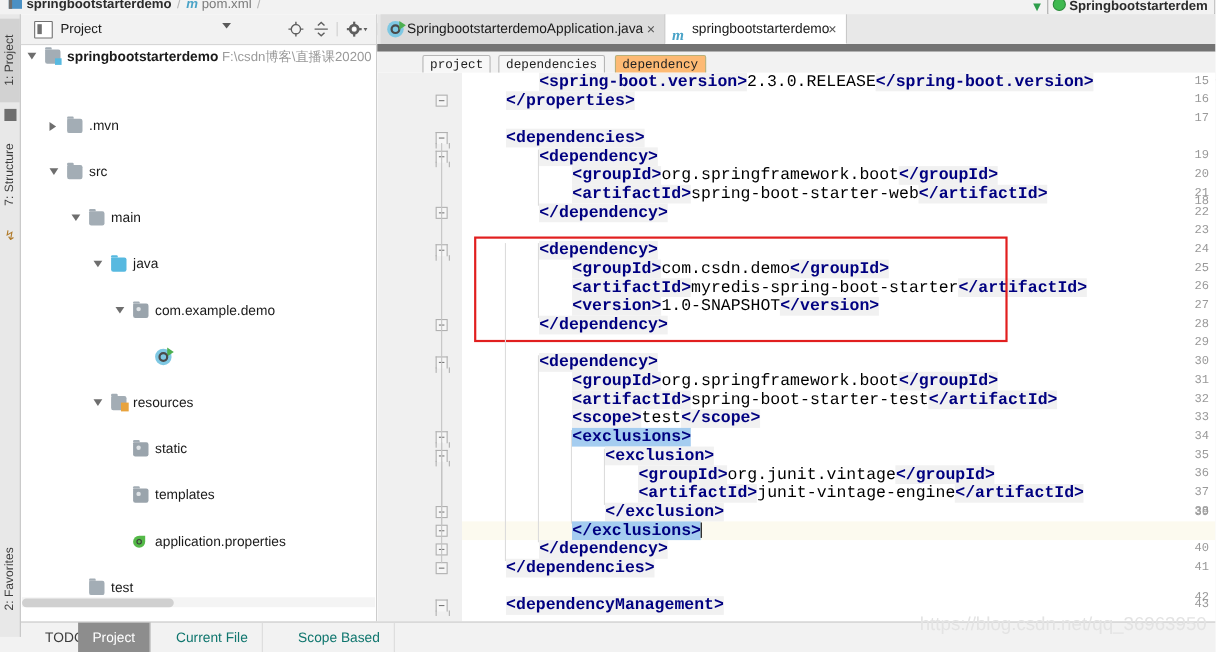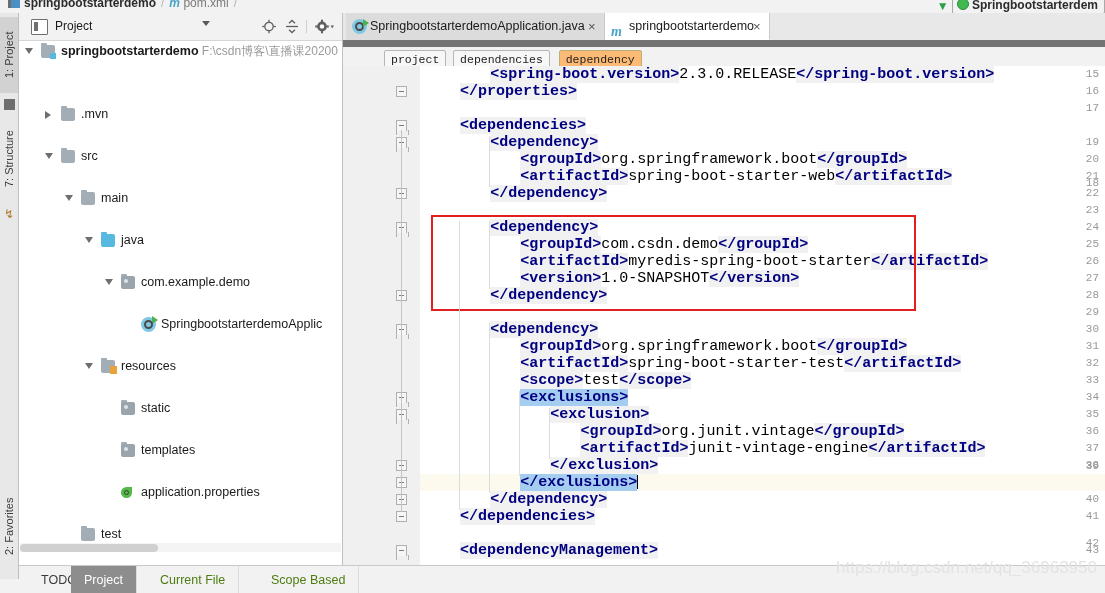--- a/index.html
+++ b/index.html
@@ -170,21 +170,21 @@
   .hlbg{background:#f1f1f1;}
   .selbg{background:#a5cdf0;}
   .curline{position:absolute;left:0;width:762px;height:17px;background:#fcfaef;}
   .caret{display:inline-block;width:1px;height:14px;background:#000;vertical-align:-3px;}
   .redbox{position:absolute;border:2px solid #e11f1f;pointer-events:none;}
 
   
   .statusbar{position:absolute;left:19px;top:565px;width:1086px;height:28px;background:#f2f2f2;border-top:1px solid #c9c9c9;}
   .todolbl{position:absolute;left:22px;top:7px;font-size:12.5px;color:#3c3c3c;}
   .sbtn{position:absolute;top:0;height:28px;line-height:28px;padding:0 13px;
-        font-size:12.5px;color:#4d7c0f;border-right:1px solid #dcdcdc;cursor:pointer;}
+        font-size:12.5px;color:#0f766e;border-right:1px solid #dcdcdc;cursor:pointer;}
   .sbtn.sel{background:#8d8d8d;color:#fff;}
   .watermark{position:absolute;right:8px;top:558px;font-size:17px;color:#e3e3e3;
              font-family:"Liberation Sans",sans-serif;letter-spacing:0px;pointer-events:none;}
 </style>
 </head>
 <body>
 
 <div class="app">
 
   <div class="topstrip">
@@ -277,21 +277,20 @@
         </div>
         <div class="row" style="top: 126px;">
           <div class="arrow open" style="left: 86px;"></div>
           <div class="ico folder pkg" style="left: 102px;"></div>
           <div class="lbl" style="left: 122px;">com.example.demo</div>
         </div>
         <div class="row" style="top: 147px;">
           <div class="springico" style="left: 122px;">
             <span class="leaf"></span>
           </div>
-          <div class="lbl" style="left: 142px;">SpringbootstarterdemoApplic</div>
         </div>
         <div class="row" style="top: 168px;">
           <div class="arrow open" style="left: 66px;"></div>
           <div class="ico folder res" style="left: 82px;"></div>
           <div class="lbl" style="left: 102px;">resources</div>
         </div>
         <div class="row" style="top: 189px;">
           <div class="ico folder pkg" style="left: 102px;"></div>
           <div class="lbl" style="left: 122px;">static</div>
         </div>

